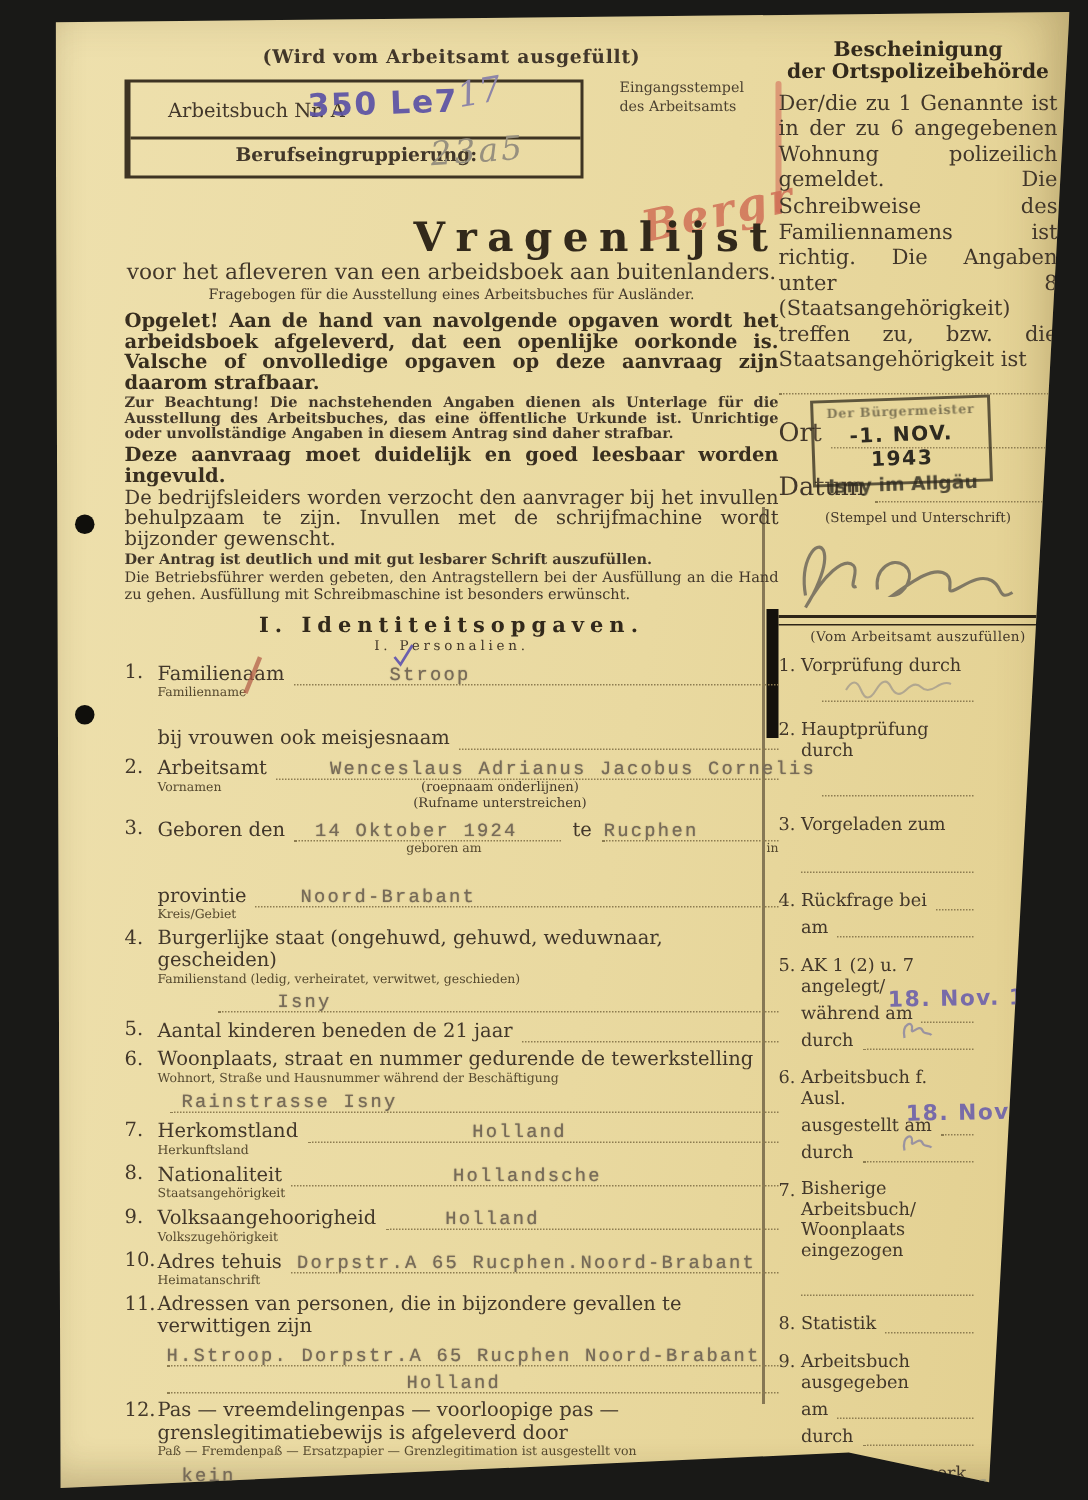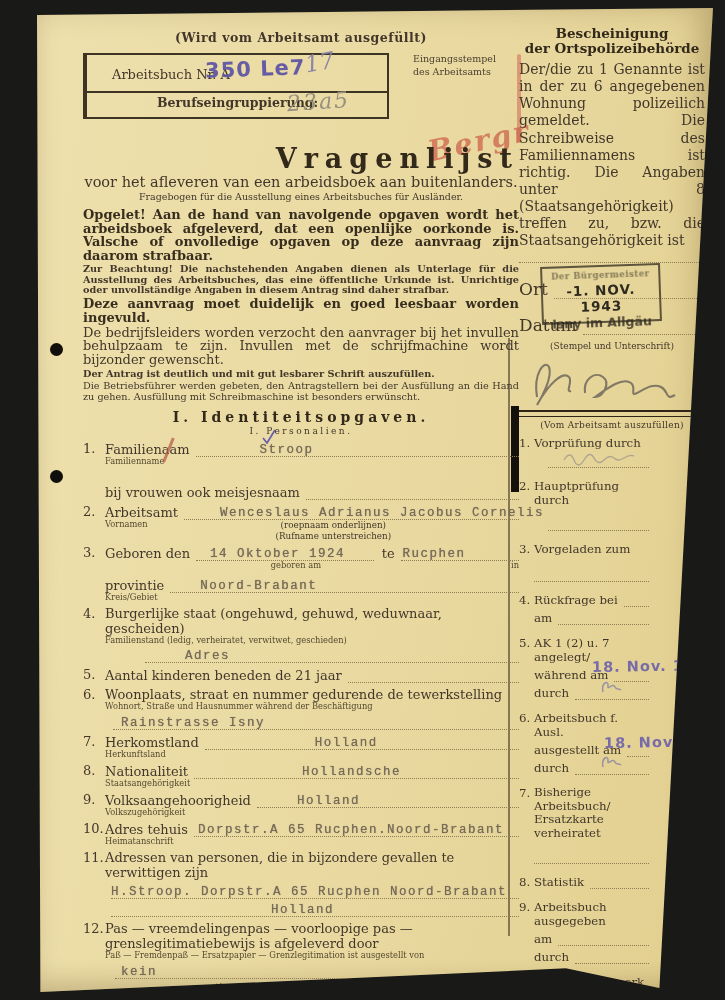--- a/index.html
+++ b/index.html
@@ -174,36 +174,36 @@
           </span>
           <span class="lbl" style="margin-left:8px">te</span>
           <span class="dots">
             <span class="typed" style="left:2px">Rucphen</span>
           </span>
         </div>
         <div class="subrow">
           <span class="sub">geboren am</span>
           <span class="sub" style="margin-left:190px">in</span>
         </div>
-        <div class="row" style="margin-top:6px">
+        <div class="row" style="margin-top:18px">
           <span class="lbl">provintie</span>
           <span class="dots">
             <span class="typed" style="left:30px">Noord-Brabant</span>
           </span>
         </div>
         <div class="sub">Kreis/Gebiet</div>
       </div>
 
       <div class="item">
         <span class="inum">4.</span>
         <div class="lbl" style="white-space:normal">Burgerlijke staat (ongehuwd, gehuwd, weduwnaar, gescheiden)</div>
         <div class="sub">Familienstand (ledig, verheiratet, verwitwet, geschieden)</div>
         <div class="row" style="margin-top:2px">
           <span class="dots" style="margin-left:40px">
-            <span class="typed" style="left:40px">Adres</span>
+            <span class="typed" style="left:40px">Isny</span>
           </span>
         </div>
       </div>
 
       <div class="item">
         <span class="inum">5.</span>
         <div class="row">
           <span class="lbl">Aantal kinderen beneden de 21 jaar</span>
           <span class="dots"></span>
         </div>
@@ -413,21 +413,21 @@
             <svg class="scrawl" width="26" height="18" style="left:24px;top:-8px">
               <path d="M4,14 C2,4 10,2 9,8 C8,13 14,4 16,9 C17,12 20,10 22,12" stroke="#8d87a2" stroke-width="1.5" fill="none" opacity="0.85"></path>
             </svg>
           </span>
         </div>
       </div>
 
       <div class="oitem">
         <span class="onum">7.</span>
         <div style="line-height:1.15">Bisherige Arbeitsbuch/</div>
-        <div style="line-height:1.15">Ersatzkarte verheiratet</div>
+        <div style="line-height:1.15">Woonplaats eingezogen</div>
         <div class="orow" style="margin-top:10px">
             <span class="dots h13" style="margin-left:0"></span>
           </div>
       </div>
 
       <div class="oitem">
         <span class="onum">8.</span>
         <div class="orow" style="margin-top:0">
             <span>Statistik</span>
           <span class="dots h13"></span>

